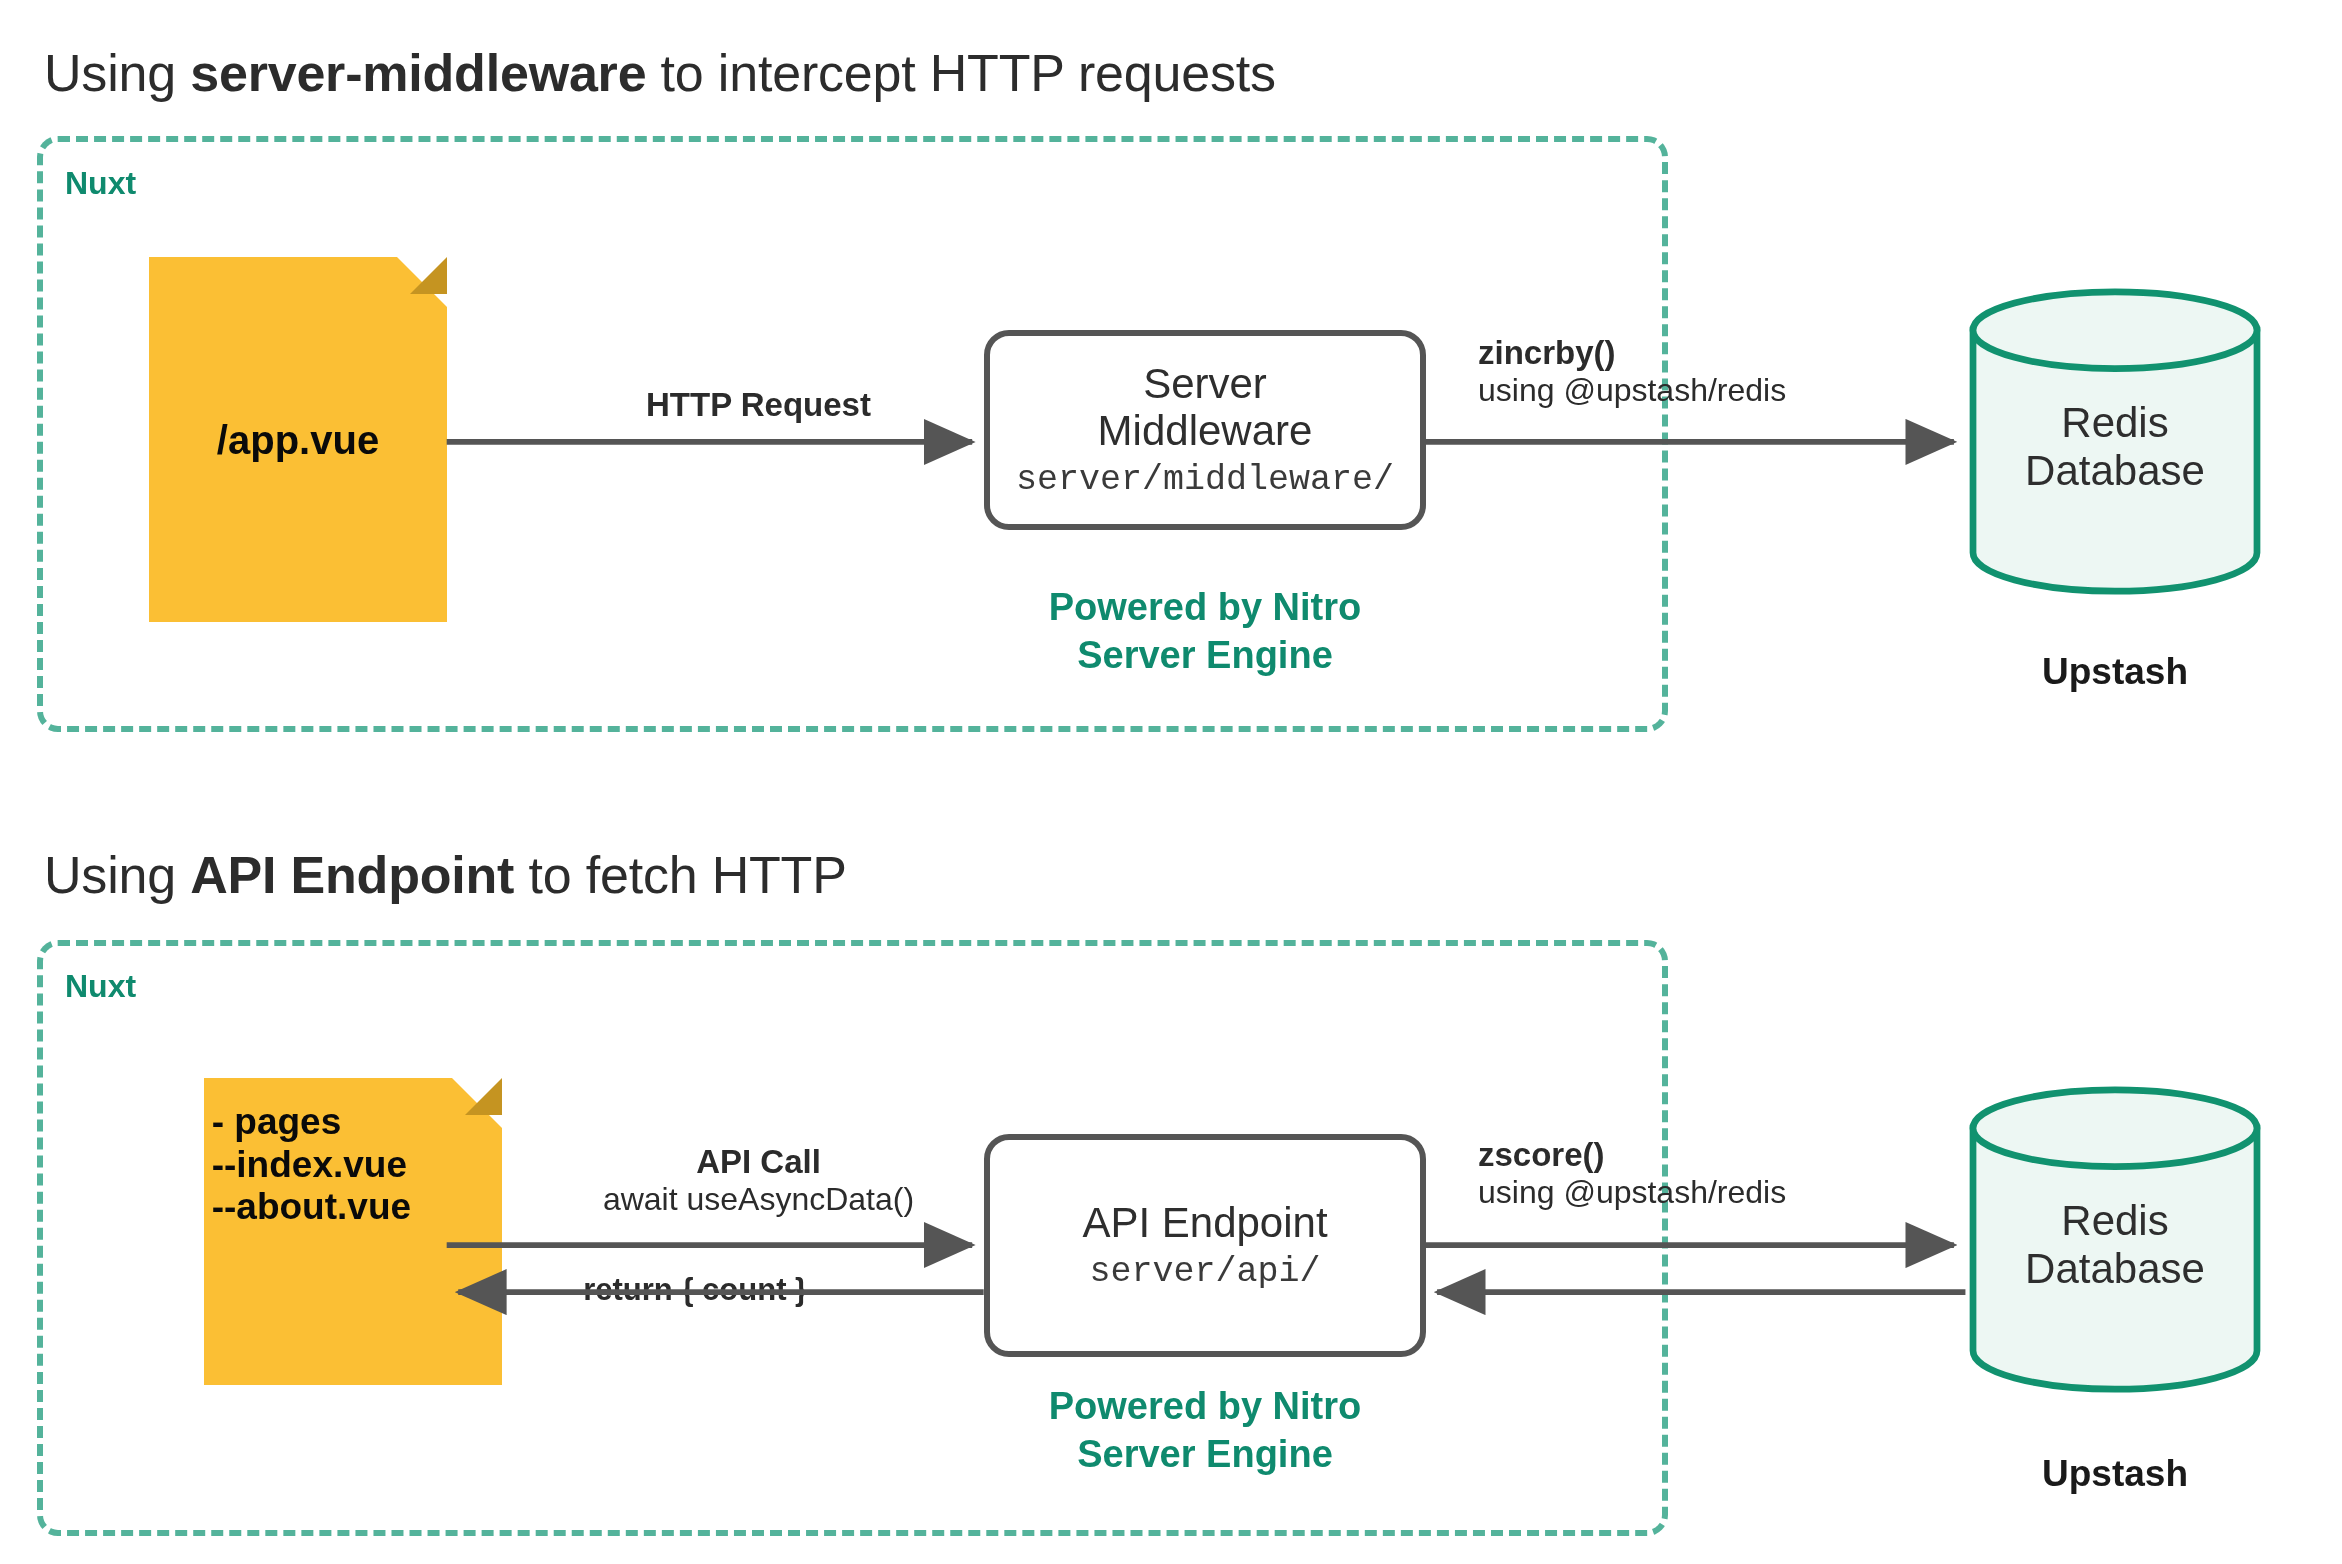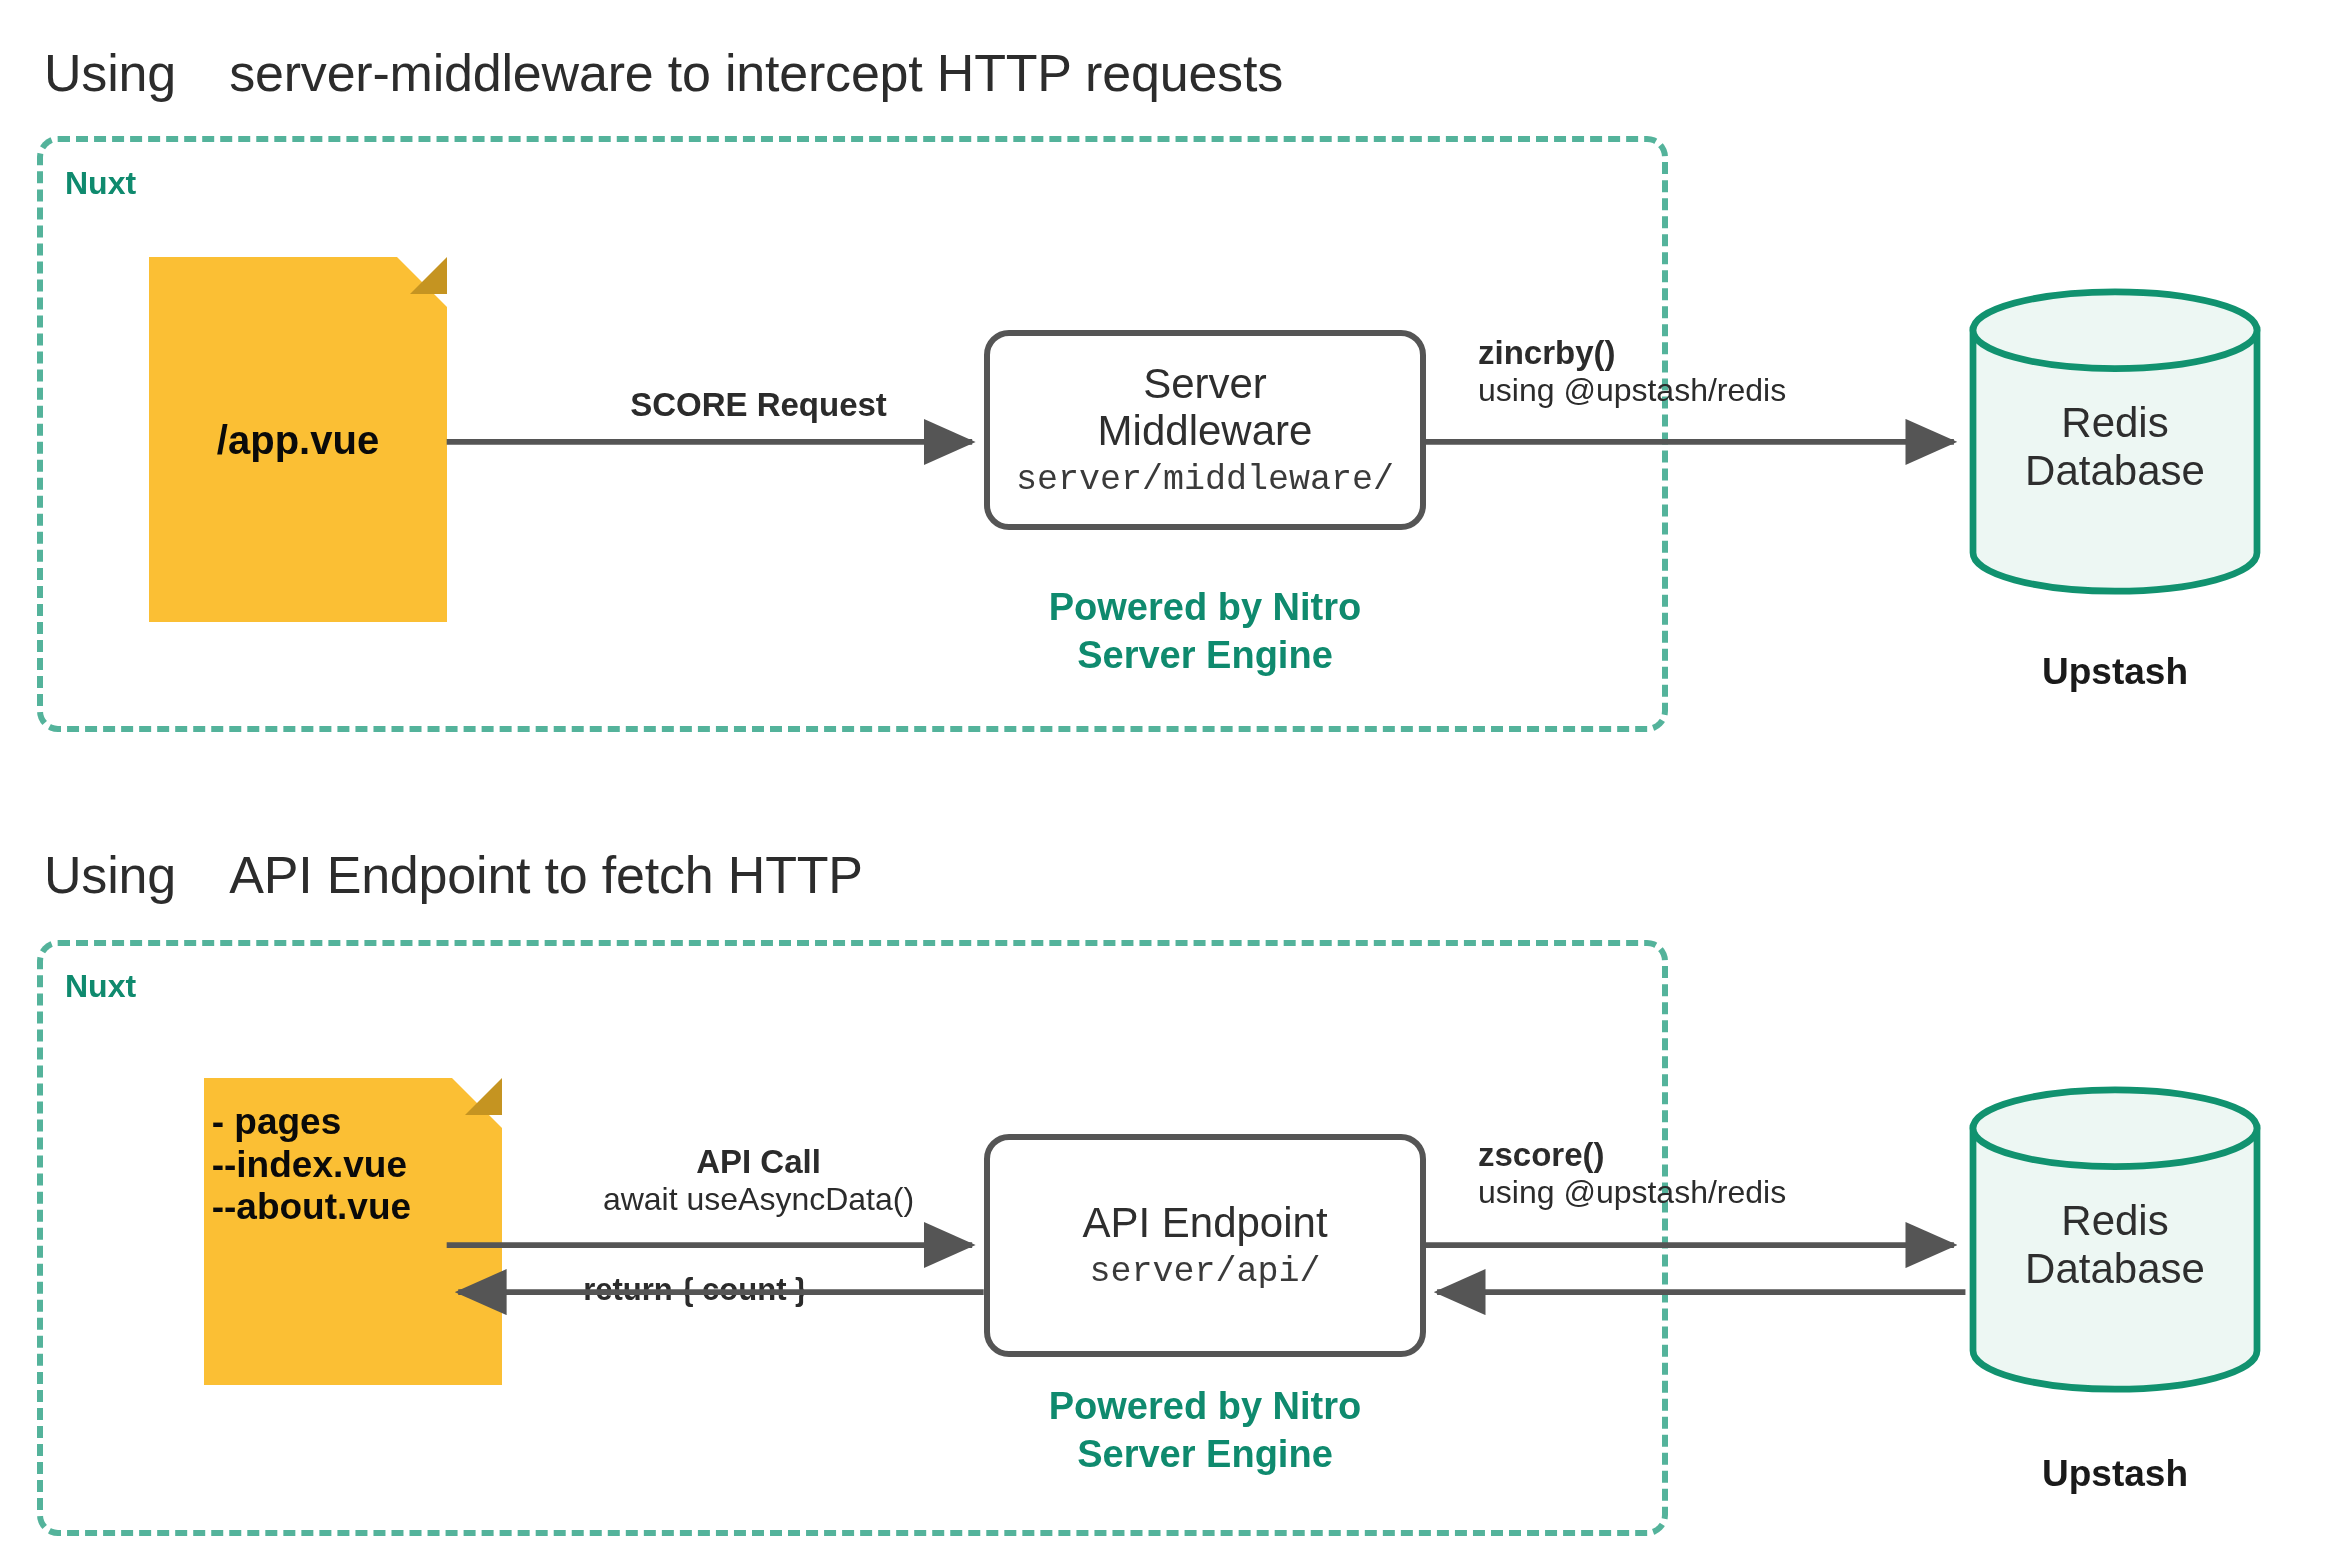--- a/index.html
+++ b/index.html
@@ -23,21 +23,21 @@
   }
 
   
   .section-title {
     position: absolute;
     font-size: 52px;
     color: #2c2c2c;
     white-space: nowrap;
     letter-spacing: -0.2px;
   }
-  .section-title b { font-weight: 400; margin-left: 39px; }
+  .section-title b { font-weight: 700; }
   #title-1 { left: 44px; top: 43px; }
   #title-2 { left: 44px; top: 845px; }
 
   
   .nuxt-box {
     position: absolute;
     border: 6.7px dashed #54b39b;
     border-radius: 21px;
     box-sizing: border-box;
   }
@@ -248,21 +248,21 @@
       <ellipse cx="155" cy="44" rx="148" ry="40" fill="#edf7f3" stroke="#11926f" stroke-width="7"></ellipse>
     </svg>
     <div class="cyl-text">
       <div>Redis</div>
       <div>Database</div>
     </div>
   </div>
   <div class="upstash-label" id="upstash-1">Upstash</div>
 
   <div class="edge-label centered" id="lbl-http">
-    <span class="lbl-strong">SCORE Request</span>
+    <span class="lbl-strong">HTTP Request</span>
   </div>
 
   <div class="edge-label" id="lbl-zincrby">
     <span class="lbl-strong">zincrby()</span>
     <span class="lbl-sub">using @upstash/redis</span>
   </div>
 
   <div class="section-title" id="title-2">
     <span>Using </span><b>API Endpoint</b><span> to fetch HTTP</span>
   </div>

